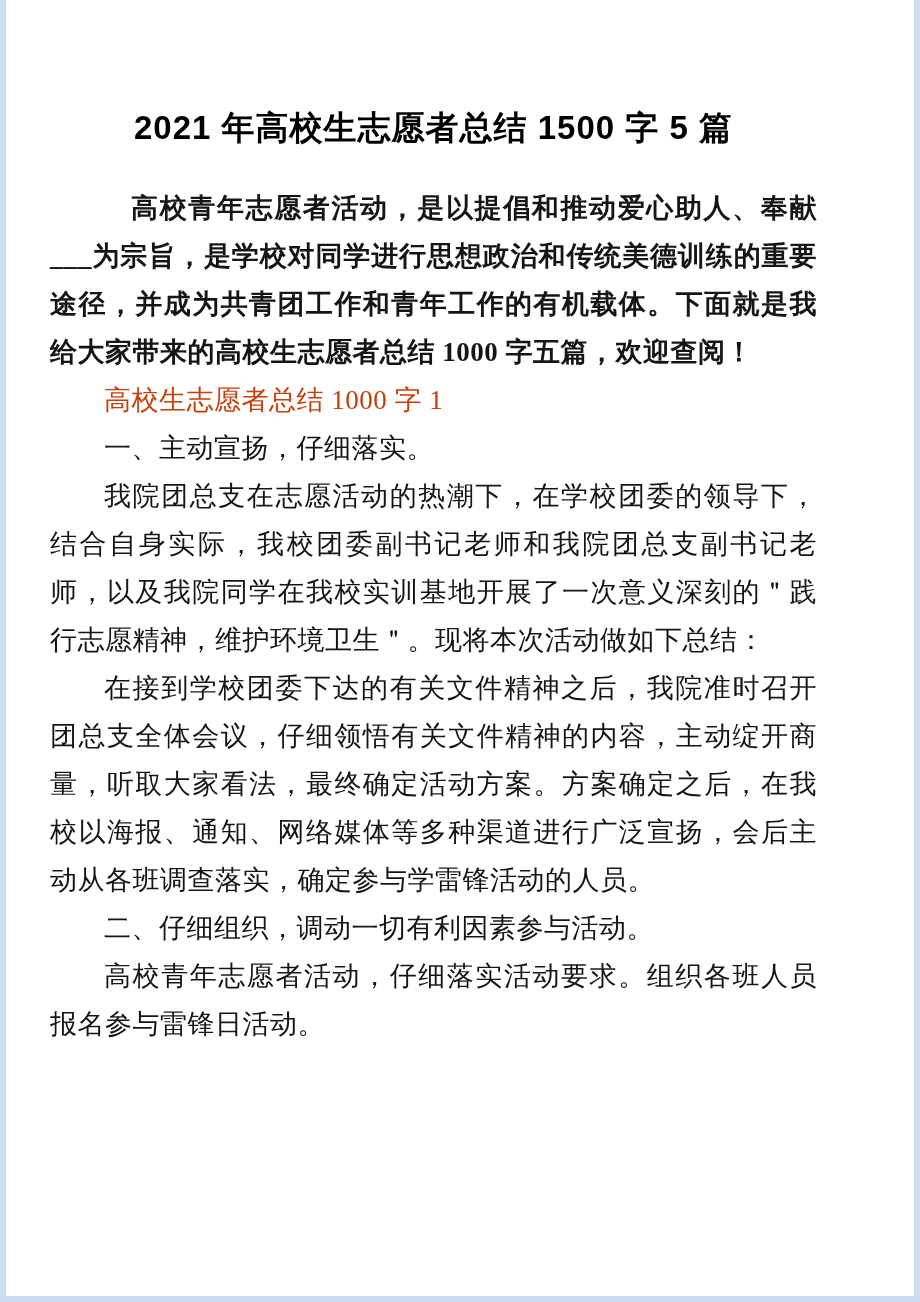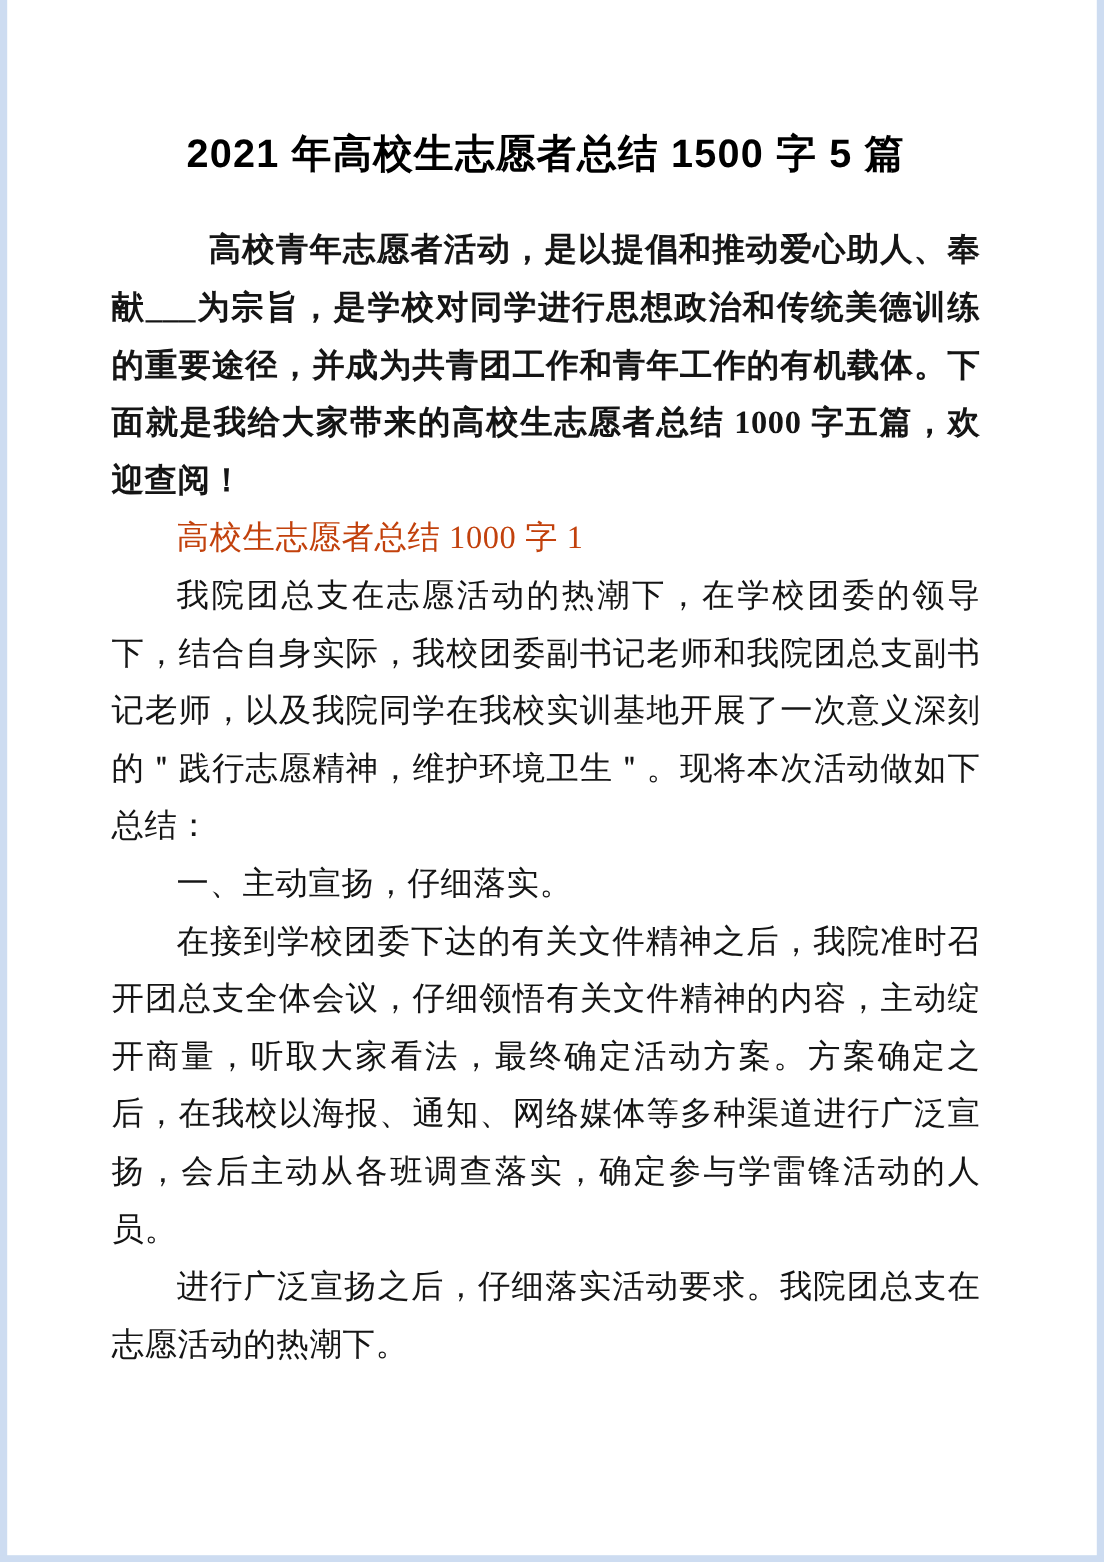--- a/index.html
+++ b/index.html
@@ -13,21 +13,21 @@
     height: 1302px;
     box-sizing: border-box;
     background: #ffffff;
     overflow: hidden;
     font-family: "Liberation Serif", "DejaVu Serif", serif;
   }
   .content {
     box-sizing: border-box;
     width: 100%;
     height: 100%;
-    padding: 100px 103px 0 93px;
+    padding: 100px 103px 0 50px;
   }
   .doc-title {
     margin: 0 0 28px 0;
     text-align: center;
     font-family: "Liberation Sans", "DejaVu Sans", sans-serif;
     font-weight: 700;
     font-size: 33px;
     line-height: 56px;
     color: #000000;
     letter-spacing: 1px;
@@ -57,19 +57,20 @@
 <div class="page">
   <div class="edge edge-left" style="background: rgb(205, 220, 241);"></div>
   <div class="edge edge-right" style="background: rgb(205, 220, 241);"></div>
   <div class="edge edge-bottom" style="background: rgb(205, 220, 241);"></div>
 
   <div class="content">
     <h1 class="doc-title" style="color: rgb(0, 0, 0);">2021 年高校生志愿者总结 1500 字 5 篇</h1>
     <div id="doc-body">
         <p class="para indent-3" style="color: rgb(21, 21, 21);">高校青年志愿者活动，是以提倡和推动爱心助人、奉献___为宗旨，是学校对同学进行思想政治和传统美德训练的重要途径，并成为共青团工作和青年工作的有机载体。下面就是我给大家带来的高校生志愿者总结 1000 字五篇，欢迎查阅！</p>
         <p class="para indent-2" style="color: #c2410c;">高校生志愿者总结 1000 字 1</p>
+        <p class="para indent-2" style="color: rgb(21, 21, 21);">一、主动宣扬，仔细落实。</p>
         <p class="para indent-2" style="color: rgb(21, 21, 21);">我院团总支在志愿活动的热潮下，在学校团委的领导下，结合自身实际，我校团委副书记老师和我院团总支副书记老师，以及我院同学在我校实训基地开展了一次意义深刻的＂践行志愿精神，维护环境卫生＂。现将本次活动做如下总结：</p>
-        <p class="para indent-2" style="color: rgb(21, 21, 21);">一、主动宣扬，仔细落实。</p>
         <p class="para indent-2" style="color: rgb(21, 21, 21);">在接到学校团委下达的有关文件精神之后，我院准时召开团总支全体会议，仔细领悟有关文件精神的内容，主动绽开商量，听取大家看法，最终确定活动方案。方案确定之后，在我校以海报、通知、网络媒体等多种渠道进行广泛宣扬，会后主动从各班调查落实，确定参与学雷锋活动的人员。</p>
-        <p class="para indent-2" style="color: rgb(21, 21, 21);">进行广泛宣扬之后，仔细落实活动要求。我院团总支在志愿活动的热潮下。</p>
+        <p class="para indent-2" style="color: rgb(21, 21, 21);">二、仔细组织，调动一切有利因素参与活动。</p>
+        <p class="para indent-2" style="color: rgb(21, 21, 21);">高校青年志愿者活动，仔细落实活动要求。组织各班人员报名参与雷锋日活动。</p>
       </div>
   </div>
 </div>
 
 </body></html>

